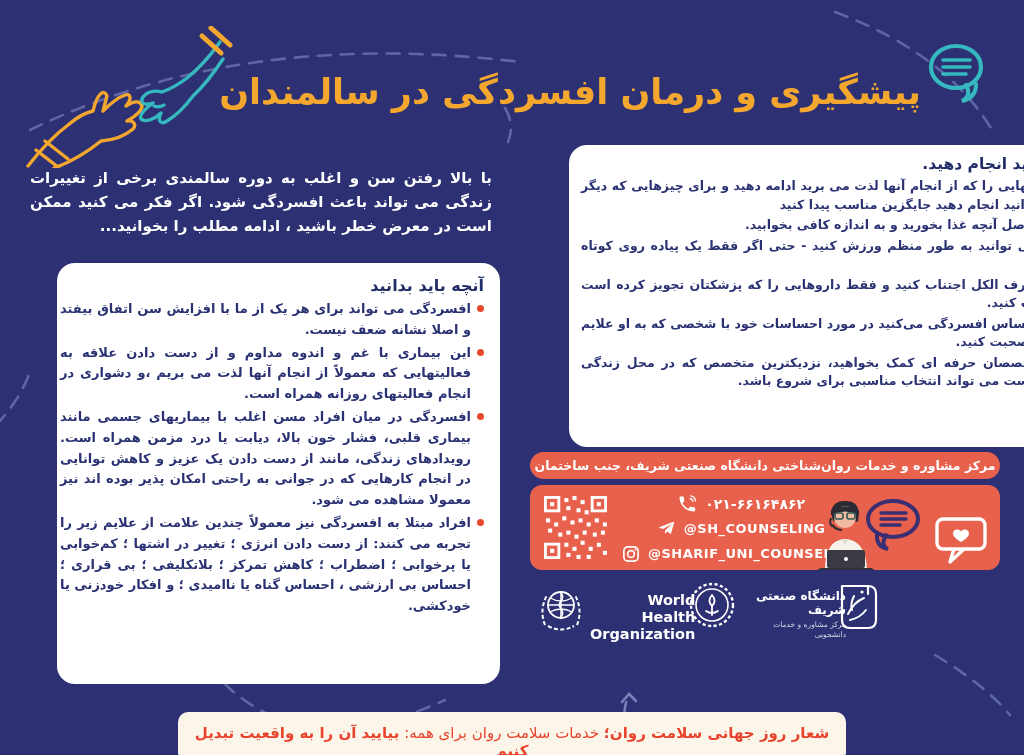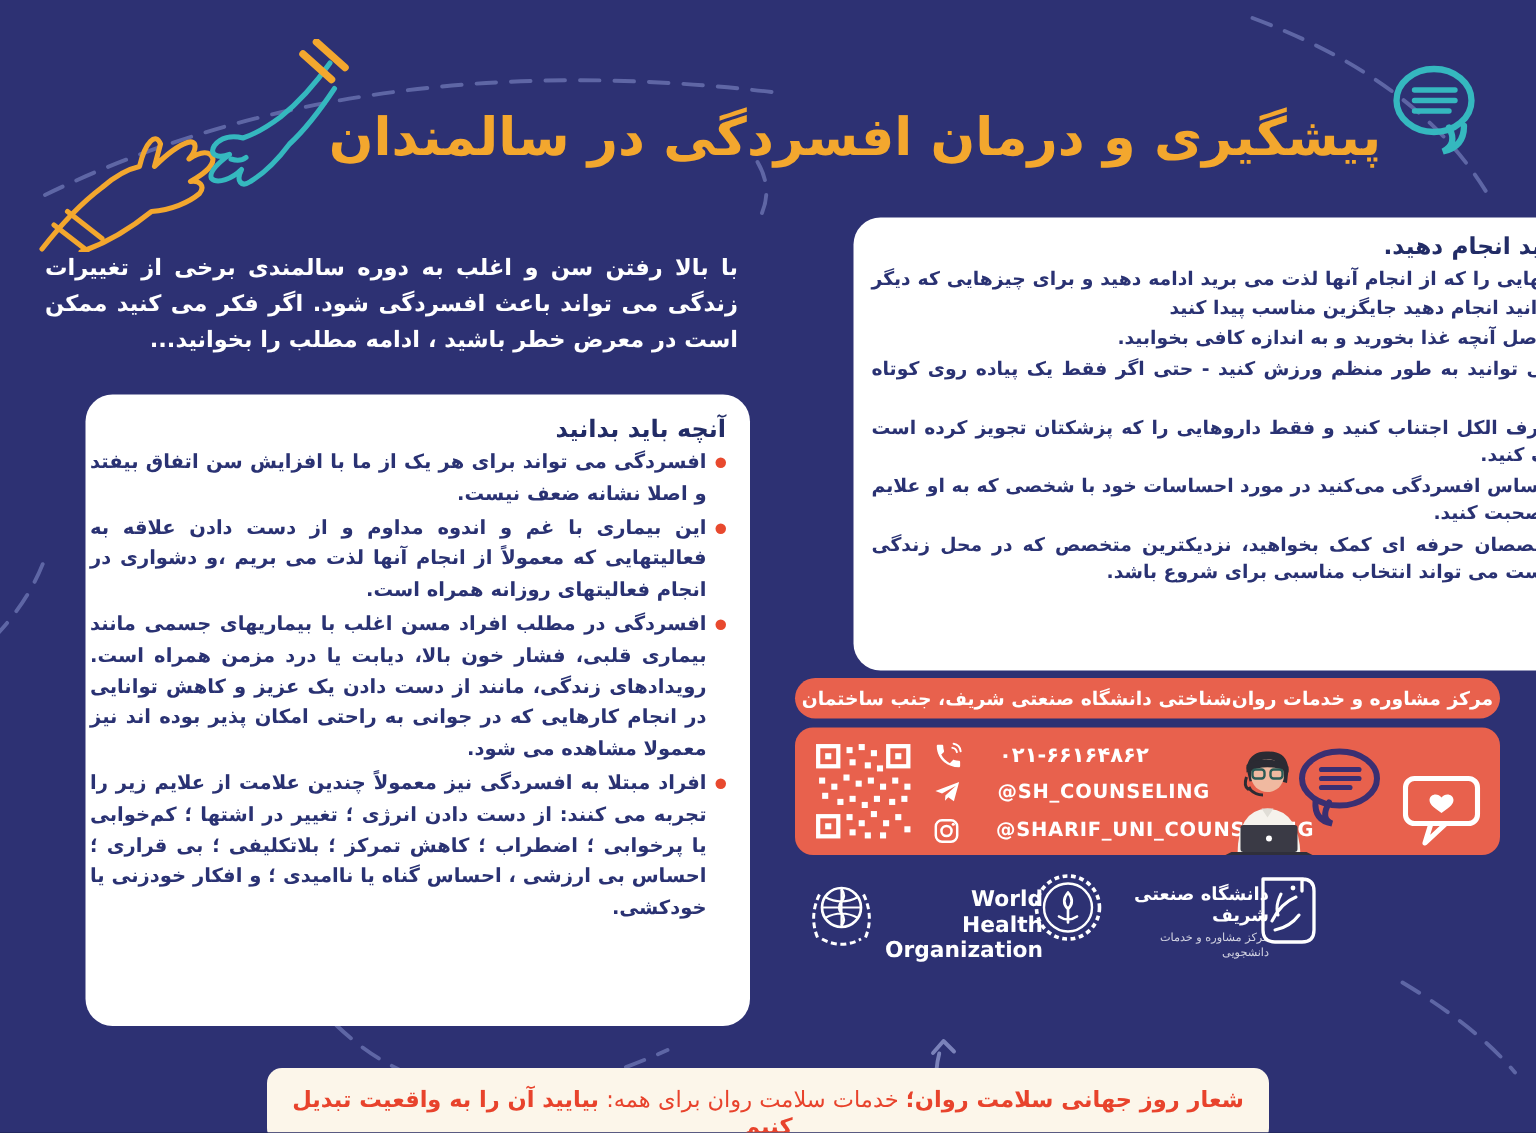--- a/index.html
+++ b/index.html
@@ -51,21 +51,21 @@
     position:absolute;left:530px;top:452px;width:470px;height:27px;
     background:#e8614d;border-radius:14px;color:#fff;
     font-size:12.5px;font-weight:bold;line-height:27px;text-align:center;direction:rtl;
   }
   .contact-card{
     position:absolute;left:530px;top:485px;width:470px;height:85px;
     background:#e8614d;border-radius:12px;overflow:hidden;
   }
   .qr{position:absolute;left:12px;top:9px;}
   .contact-rows{position:absolute;left:92px;top:6px;}
-  .crow{display:flex;align-items:center;gap:24px;height:25px;color:#fff;}
+  .crow{display:flex;align-items:center;gap:8px;height:25px;color:#fff;justify-content:center;}
   .crow .handle{font-size:13px;font-weight:bold;letter-spacing:.5px;}
   .crow .phone-num{font-size:14px;font-weight:bold;direction:ltr;}
   .counselor{position:absolute;left:283px;bottom:0;}
   .purple-bubble{position:absolute;left:332px;top:12px;}
   .heart-bubble{position:absolute;left:402px;top:30px;}
 
   
   .logo-group{position:absolute;color:#fff;}
   .logo-emblem{position:absolute;left:0;top:0;}
   .who-group{left:538px;top:585px;width:150px;height:52px;}
@@ -147,21 +147,21 @@
           <span class="btxt">افسردگی می تواند برای هر یک از ما با افزایش سن اتفاق بیفتد و اصلا نشانه ضعف نیست.</span>
         </div>
 
         <div class="bullet">
           <span class="dot"></span>
           <span class="btxt">این بیماری با غم و اندوه مداوم و از دست دادن علاقه به فعالیتهایی که معمولاً از انجام آنها لذت می بریم ،و دشواری در انجام فعالیتهای روزانه همراه است.</span>
         </div>
 
         <div class="bullet">
           <span class="dot"></span>
-          <span class="btxt">افسردگی در مطلب افراد مسن اغلب با بیماریهای جسمی مانند بیماری قلبی، فشار خون بالا، دیابت یا درد مزمن همراه است. رویدادهای زندگی، مانند از دست دادن یک عزیز و کاهش توانایی در انجام کارهایی که در جوانی به راحتی امکان پذیر بوده اند نیز معمولا مشاهده می شود.</span>
+          <span class="btxt">افسردگی در میان افراد مسن اغلب با بیماریهای جسمی مانند بیماری قلبی، فشار خون بالا، دیابت یا درد مزمن همراه است. رویدادهای زندگی، مانند از دست دادن یک عزیز و کاهش توانایی در انجام کارهایی که در جوانی به راحتی امکان پذیر بوده اند نیز معمولا مشاهده می شود.</span>
         </div>
 
         <div class="bullet">
           <span class="dot"></span>
           <span class="btxt">افراد مبتلا به افسردگی نیز معمولاً چندین علامت از علایم زیر را تجربه می کنند: از دست دادن انرژی ؛ تغییر در اشتها ؛ کم‌خوابی یا پرخوابی ؛ اضطراب ؛ کاهش تمرکز ؛ بلاتکلیفی ؛ بی قراری ؛ احساس بی ارزشی ، احساس گناه یا ناامیدی ؛ و افکار خودزنی یا خودکشی.</span>
         </div>
       </div>
   </div>
 
   <div class="card do-card">

